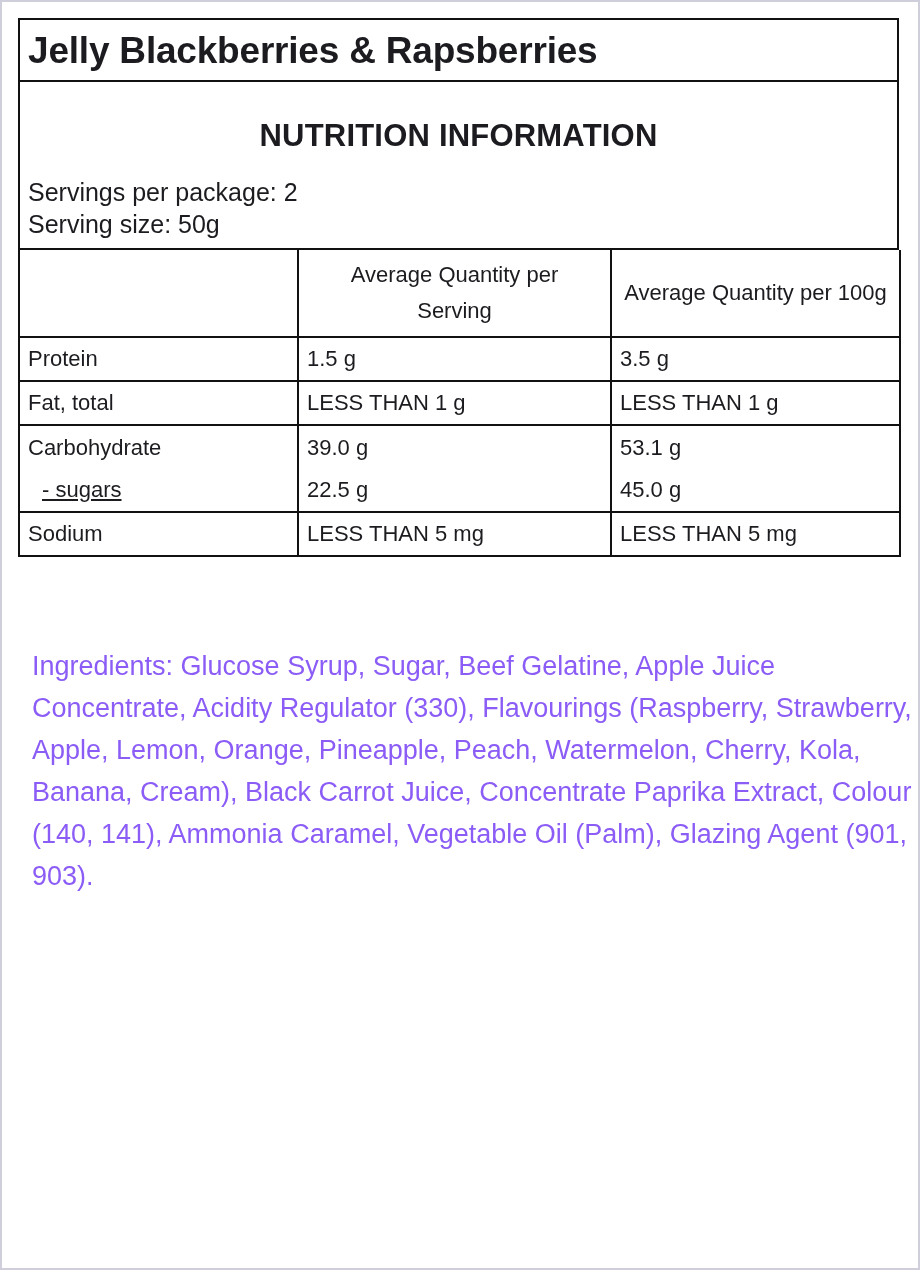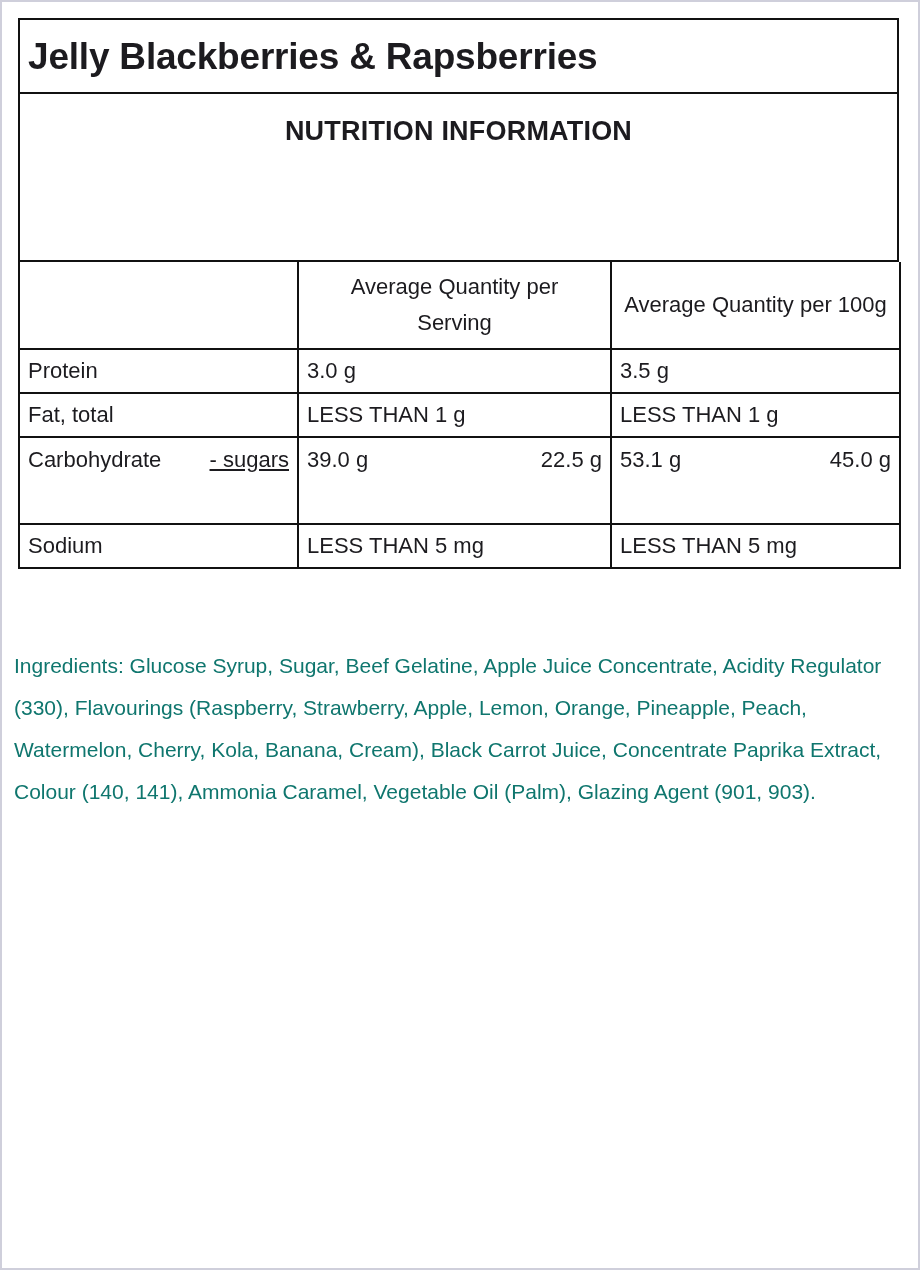--- a/index.html
+++ b/index.html
@@ -23,21 +23,21 @@
       background: #ffffff;
     }
     .label {
       position: absolute;
       left: 18px;
       top: 18px;
       width: 881px;
     }
     .title-box {
       border: 2px solid #111;
-      height: 76px;
+      height: 64px;
       box-sizing: border-box;
       display: flex;
       align-items: center;
       padding-left: 8px;
       padding-top: 2px;
     }
     .title-box h1 {
       margin: 0;
       font-size: 37px;
       font-weight: bold;
@@ -46,24 +46,24 @@
     }
     .info-box {
       border: 2px solid #111;
       border-top: none;
       height: 168px;
       box-sizing: border-box;
       position: relative;
     }
     .info-heading {
       position: absolute;
-      top: 22px;
+      top: 36px;
       left: 0; right: 0;
       text-align: center;
-      font-size: 27px;
+      font-size: 31px;
       font-weight: 600;
       letter-spacing: 0.2px;
     }
     .servings {
       position: absolute;
       left: 8px;
       top: 94px;
       font-size: 25px;
       line-height: 32px;
     }
@@ -88,67 +88,71 @@
       line-height: 36px;
       padding: 0 12px;
     }
     table.nutri col.c1 { width: 279px; }
     table.nutri col.c2 { width: 313px; }
     table.nutri col.c3 { width: 289px; }
     table.nutri tbody tr.single td { height: 42px; }
     table.nutri tbody tr.double td { height: 85px; padding-top: 0; }
     .stack {
       display: flex;
-      flex-direction: row;
+      flex-direction: column;
       justify-content: space-between;
       height: 72px;
       line-height: 30px;
     }
     .indent { padding-left: 14px; text-decoration: underline; }
     .ingredients {
       position: absolute;
-      left: 14px;
+      left: 32px;
       top: 645px;
       width: 885px;
-      font-size: 21px;
+      font-size: 27px;
       line-height: 42px;
-      color: #0f766e;
+      color: #8b5cf6;
     }
   </style>
 </head>
 <body>
 
 <div class="page-frame"></div>
 
 <div class="label">
   <div class="title-box">
     <h1>Jelly Blackberries &amp; Rapsberries</h1>
   </div>
 
   <div class="info-box">
     <div class="info-heading">NUTRITION INFORMATION</div>
+    <div class="servings">
+      <div>Servings per package: 2</div>
+      <div>Serving size: 50g</div>
+    </div>
   </div>
 
   <table class="nutri">
     <colgroup>
       <col class="c1">
         <col class="c2">
         <col class="c3">
     </colgroup>
     <thead>
       <tr>
         <th></th>
         <th>Average Quantity per Serving</th>
         <th>Average Quantity per 100g</th>
       </tr>
     </thead>
     <tbody>
       <tr class="single">
         <td>Protein</td>
-        <td>3.0 g</td>
+        <td>1.5 g</td>
         <td>3.5 g</td>
       </tr>
       <tr class="single">
         <td>Fat, total</td>
         <td>LESS THAN 1 g</td>
         <td>LESS THAN 1 g</td>
       </tr>
       <tr class="double">
         <td>
           <div class="stack">

